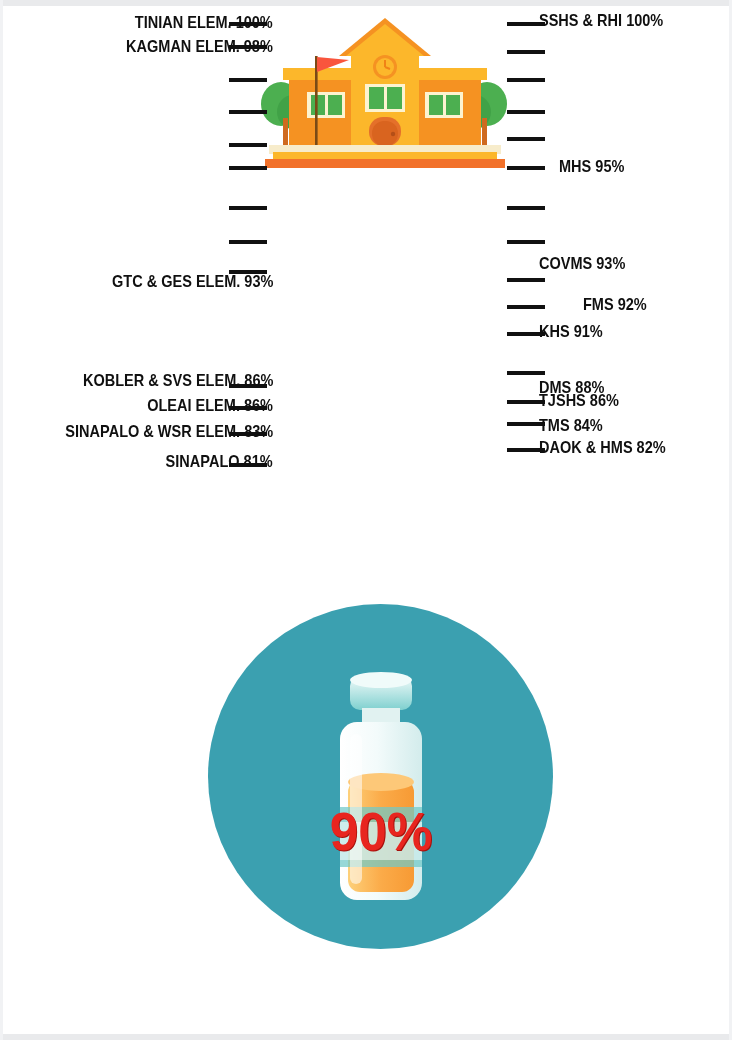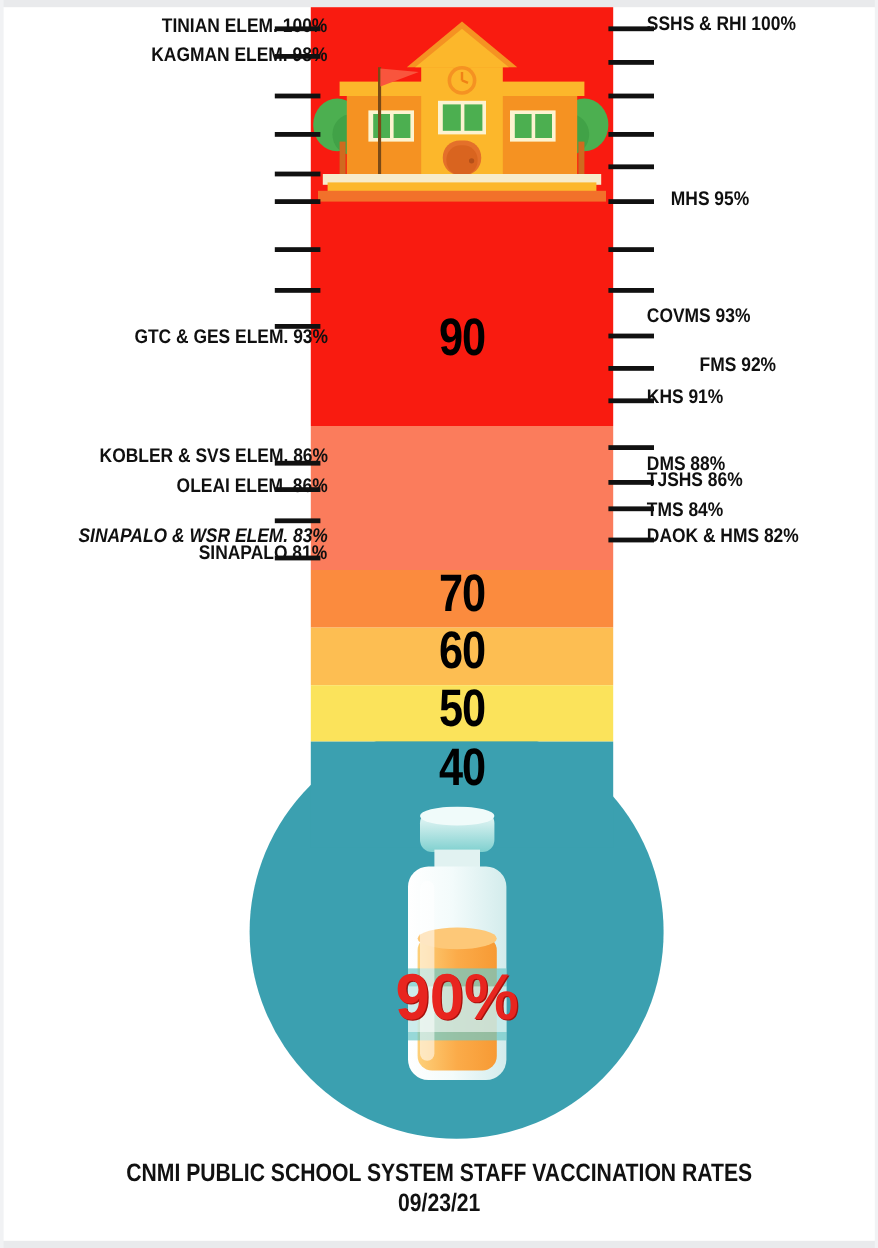--- a/index.html
+++ b/index.html
@@ -182,37 +182,20 @@
 
 <div id="page">
 
   <div class="edge-top"></div>
   <div class="edge-bottom"></div>
   <div class="edge-left"></div>
   <div class="edge-right"></div>
 
   <div id="bulb"></div>
 
-  <div id="thermo">
-    <div id="bands-host">
-        <div class="band" style="top: 0px; height: 349px; background: rgb(249, 27, 16);"></div>
-        <div class="band" style="top: 349px; height: 120px; background: rgb(251, 124, 92);"></div>
-        <div class="band" style="top: 469px; height: 48px; background: rgb(251, 139, 62);"></div>
-        <div class="band" style="top: 517px; height: 48px; background: rgb(253, 190, 82);"></div>
-        <div class="band" style="top: 565px; height: 47px; background: rgb(251, 227, 91);"></div>
-        <div class="band" style="top: 612px; height: 88px; background: rgb(59, 160, 176);"></div>
-      </div>
-    <div id="nums-host">
-        <div class="band-num" style="top: 254px;">90</div>
-        <div class="band-num" style="top: 467px;">70</div>
-        <div class="band-num" style="top: 515px;">60</div>
-        <div class="band-num" style="top: 563px;">50</div>
-        <div class="band-num" style="top: 612px;">40</div>
-      </div>
-  </div>
 
   <div id="school">
     <svg viewBox="0 0 252 160" width="252" height="160">
 
       <ellipse cx="22" cy="92" rx="20" ry="22" fill="#4caf50"></ellipse>
       <ellipse cx="34" cy="100" rx="16" ry="17" fill="#41a247"></ellipse>
       <rect x="24" y="106" width="5" height="28" fill="#cf6a1f"></rect>
       <ellipse cx="228" cy="92" rx="20" ry="22" fill="#4caf50"></ellipse>
       <ellipse cx="216" cy="100" rx="16" ry="17" fill="#41a247"></ellipse>
       <rect x="223" y="106" width="5" height="28" fill="#cf6a1f"></rect>
@@ -294,21 +277,21 @@
       </div>
       <div class="lbl-l-wrap" style="top: 273px;">
         <div class="lbl lbl-l" style="position: relative;">GTC &amp; GES ELEM. 93%</div>
       </div>
       <div class="lbl-l-wrap" style="top: 372px;">
         <div class="lbl lbl-l" style="position: relative;">KOBLER &amp; SVS ELEM. 86%</div>
       </div>
       <div class="lbl-l-wrap" style="top: 397px;">
         <div class="lbl lbl-l" style="position: relative;">OLEAI ELEM. 86%</div>
       </div>
-      <div class="lbl-l-wrap" style="top: 439px; font-style: italic;">
+      <div class="lbl-l-wrap" style="top: 423px;">
         <div class="lbl lbl-l" style="position: relative;">SINAPALO &amp; WSR ELEM. 83%</div>
       </div>
       <div class="lbl-l-wrap" style="top: 453px;">
         <div class="lbl lbl-l" style="position: relative;">SINAPALO 81%</div>
       </div>
       <div class="lbl-r-wrap" style="top: 12px;">
         <div class="lbl lbl-r" style="position: relative;">SSHS &amp; RHI 100%</div>
       </div>
       <div class="lbl-r-wrap" style="top: 158px; margin-left: 20px;">
         <div class="lbl lbl-r" style="position: relative;">MHS 95%</div>
@@ -366,18 +349,14 @@
       <ellipse cx="61" cy="110" rx="33" ry="9" fill="#fdc878"></ellipse>
 
       <rect x="20" y="135" width="82" height="60" fill="#6fc9c9" opacity="0.72"></rect>
       <rect x="20" y="150" width="82" height="38" fill="#ffffff" opacity="0.52"></rect>
 
       <rect x="30" y="62" width="12" height="150" rx="6" fill="#ffffff" opacity="0.55"></rect>
     </svg>
     <div class="big-pct">90%</div>
   </div>
 
-  <div id="caption">
-    <span class="c1">CNMI PUBLIC SCHOOL SYSTEM STAFF VACCINATION RATES</span>
-    <span class="c2">09/23/21</span>
-  </div>
 
 </div>
 
 </body></html>

